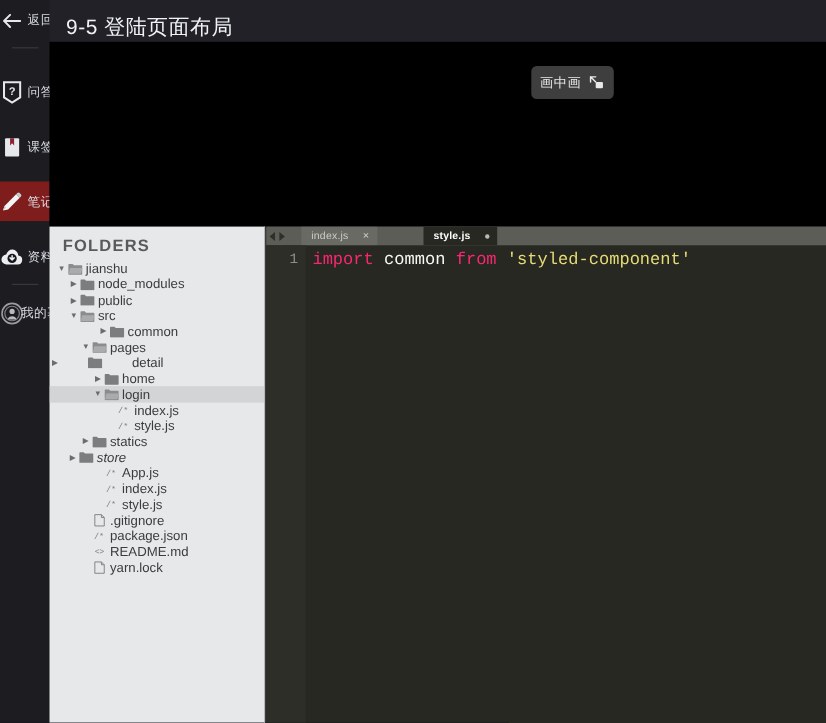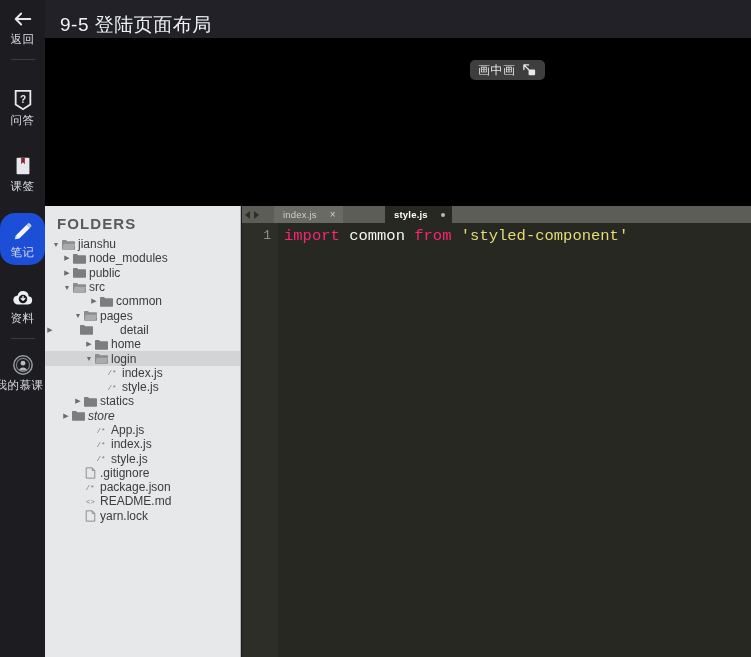--- a/index.html
+++ b/index.html
@@ -12,24 +12,24 @@
   .app { position: relative; width: 751px; height: 657px; }
 
   
   .rail {
     position: absolute; left:0; top:0; width:45px; height:657px;
     background:#1c1c21;
     display:flex; flex-direction:column; align-items:center;
   }
   .rail-item {
     width:45px; padding:8px 0 6px 0;
-    display:flex; flex-direction:column; align-items:center; gap:3px;
+    display:flex; flex-direction:row; align-items:center; gap:3px;
     cursor:pointer;
   }
-  .rail-item.active { background:#1d4ed8;border-radius:15px; }
+  .rail-item.active { background:#7f1d1d; }
   .rail-label {
     font-size:11.5px; color:#d8dbe0; line-height:13px;
     letter-spacing:.5px; white-space:nowrap;
   }
   .rail-label.clip { margin-left:-6px; }
   .rail-ico { width:22px; height:22px; display:block; }
   .rail-sep { width:24px; height:1px; background:#3b3b43; margin:7px 0; }
   .rail-gap { height:14px; }
 
   
@@ -42,22 +42,22 @@
     color:#f0f2f5; font-size:19px; padding-left:15px;
     letter-spacing:.5px; font-weight:400;
   }
 
   
   .video {
     position:absolute; left:45px; top:38px; width:706px; height:168px;
     background:#000;
   }
   .pip-pill {
-    position:absolute; left:425px; top:22px;
-    height:20px; background:#3e3e3e; border-radius:5px;
+    position:absolute; left:438px; top:22px;
+    height:30px; background:#3e3e3e; border-radius:5px;
     display:flex; align-items:center; gap:6px; padding:0 8px;
     cursor:pointer;
   }
   .pip-text { color:#e8e8e8; font-size:12px; letter-spacing:.5px; }
   .pip-ico { width:15px; height:15px; display:block; }
 
   
   .editor { position:absolute; left:45px; top:206px; width:706px; height:451px; }
 
   .sidebar-files {

